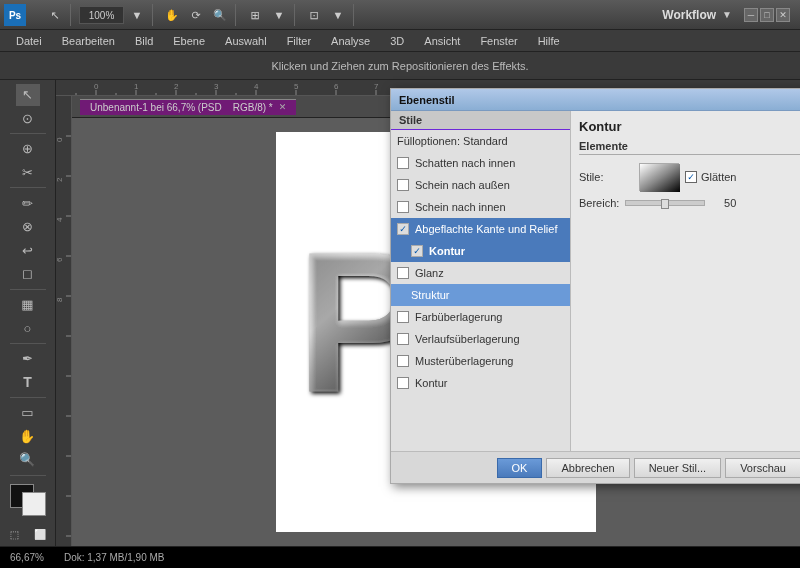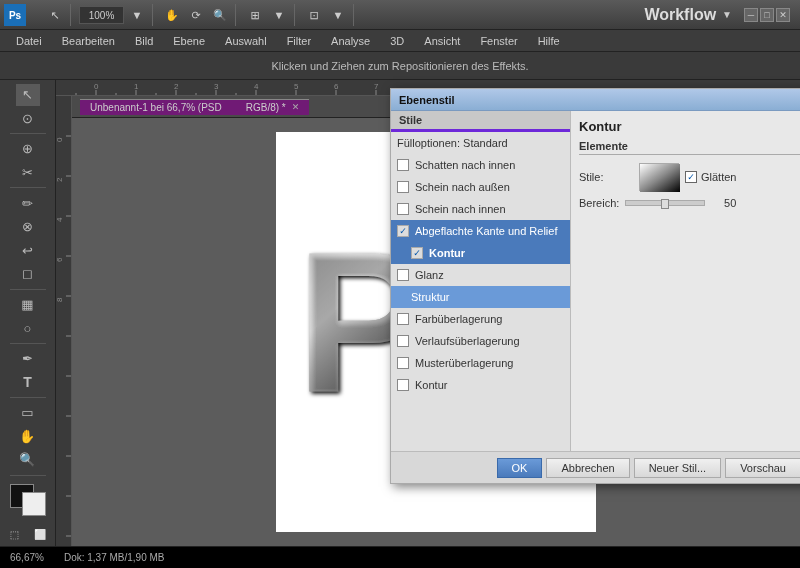--- a/index.html
+++ b/index.html
@@ -19,21 +19,21 @@
       height: 30px;
       background: linear-gradient(to bottom, #5a5a5a, #3d3d3d);
       display: flex;
       align-items: center;
       justify-content: flex-end;
       padding-right: 10px;
       border-bottom: 1px solid #222;
     }
     #workflow-label {
       color: #ddd;
-      font-size: 16px;
+      font-size: 12px;
       font-weight: bold;
       margin-right: 6px;
     }
     .title-btn {
       width: 14px;
       height: 14px;
       background: #666;
       border: 1px solid #888;
       display: inline-flex;
       align-items: center;
@@ -338,21 +338,21 @@
       flex: 1;
       background: #e8e8e8;
       padding: 8px;
     }
     .dialog-section-title {
       background: #c8c8c8;
       padding: 3px 8px;
       font-size: 11px;
       font-weight: bold;
       color: #333;
-      border-bottom: 3px solid #6d28d9;
+      border-bottom: 1px solid #6d28d9;
     }
     .style-row {
       display: flex;
       align-items: center;
       padding: 2px 6px;
       font-size: 11px;
       color: #333;
       cursor: pointer;
       min-height: 22px;
     }
@@ -629,21 +629,21 @@
     <text x="2" y="118" font-size="8" fill="#888" transform="rotate(-90,8,120)">4</text>
     <text x="2" y="158" font-size="8" fill="#888" transform="rotate(-90,8,160)">6</text>
     <text x="2" y="198" font-size="8" fill="#888" transform="rotate(-90,8,200)">8</text>
   </svg>
 </div>
 
 <div id="canvas-area">
   <div id="document-tab">
     <div class="doc-tab">
       <span>Unbenannt-1 bei 66,7% (PSD</span>
-      <span style="margin-left:18px;">RGB/8) *</span>
+      <span style="margin-left:5px;">RGB/8) *</span>
       <span class="doc-tab-close">✕</span>
     </div>
   </div>
   <div id="canvas-content">
     <div id="white-canvas">
 
       <div id="ps-text">
         <svg width="300" height="240" viewBox="0 0 300 240">
           <defs>
             <linearGradient id="metalGrad" x1="0%" y1="0%" x2="100%" y2="100%">

